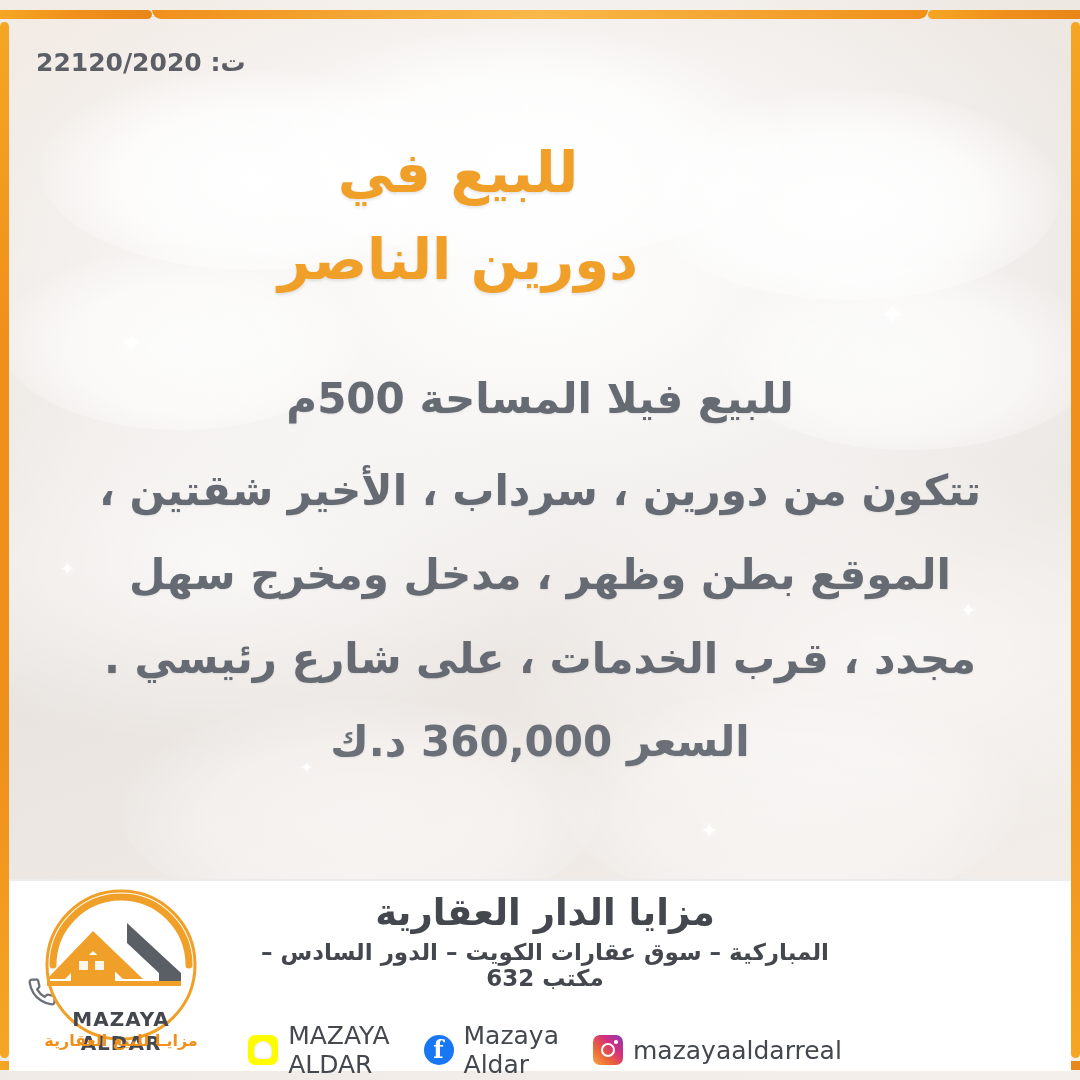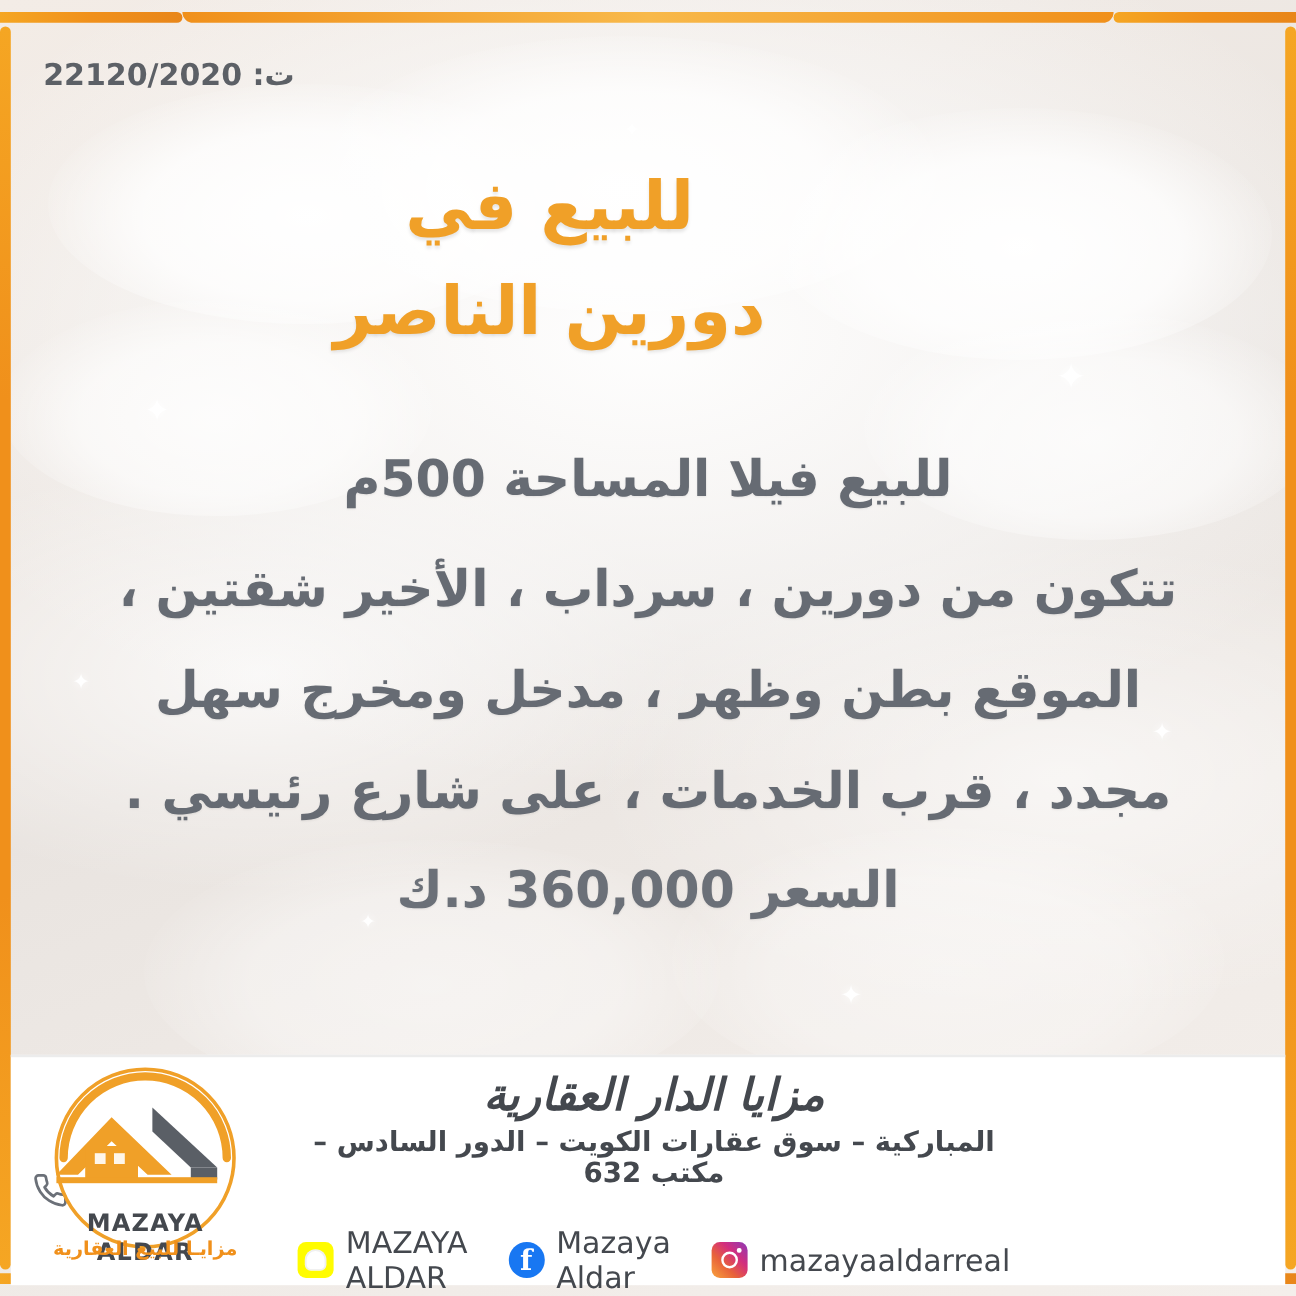--- a/index.html
+++ b/index.html
@@ -157,21 +157,20 @@
   .company-name {
     position: absolute;
     top: 10px;
     right: 240px;
     left: 250px;
     text-align: center;
     font-size: 37px;
     font-weight: bold;
     color: #44484e;
     direction: rtl;
-    font-style: italic;
   }
   .address-line {
     position: absolute;
     top: 58px;
     right: 240px;
     left: 250px;
     text-align: center;
     font-size: 23px;
     font-weight: bold;
     color: #44484e;

